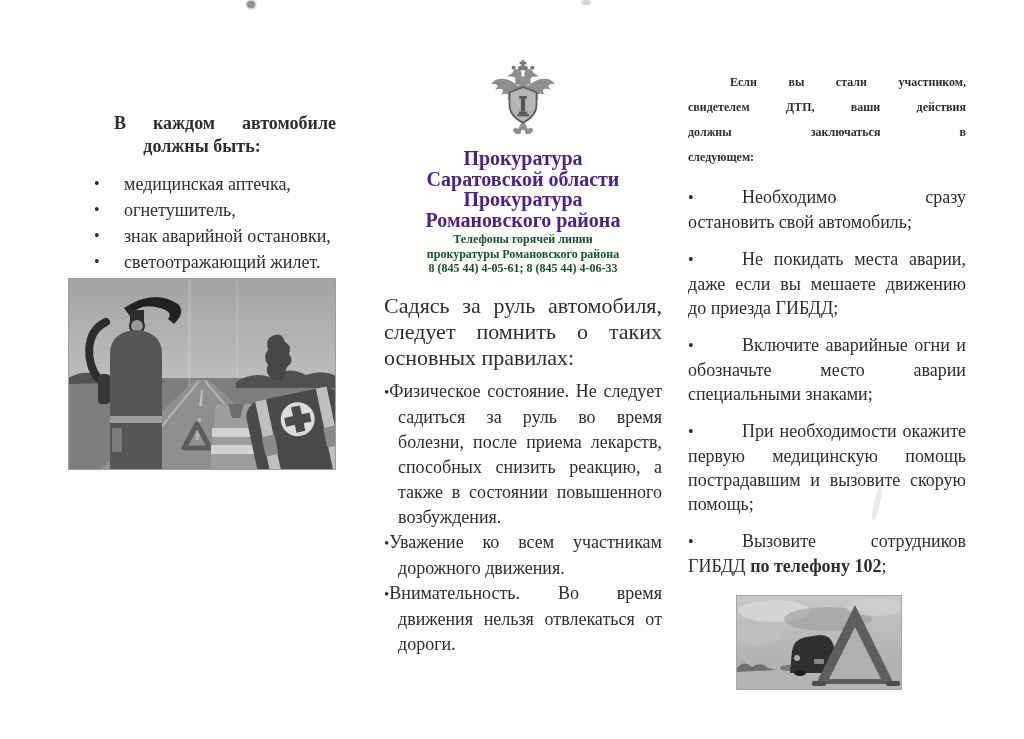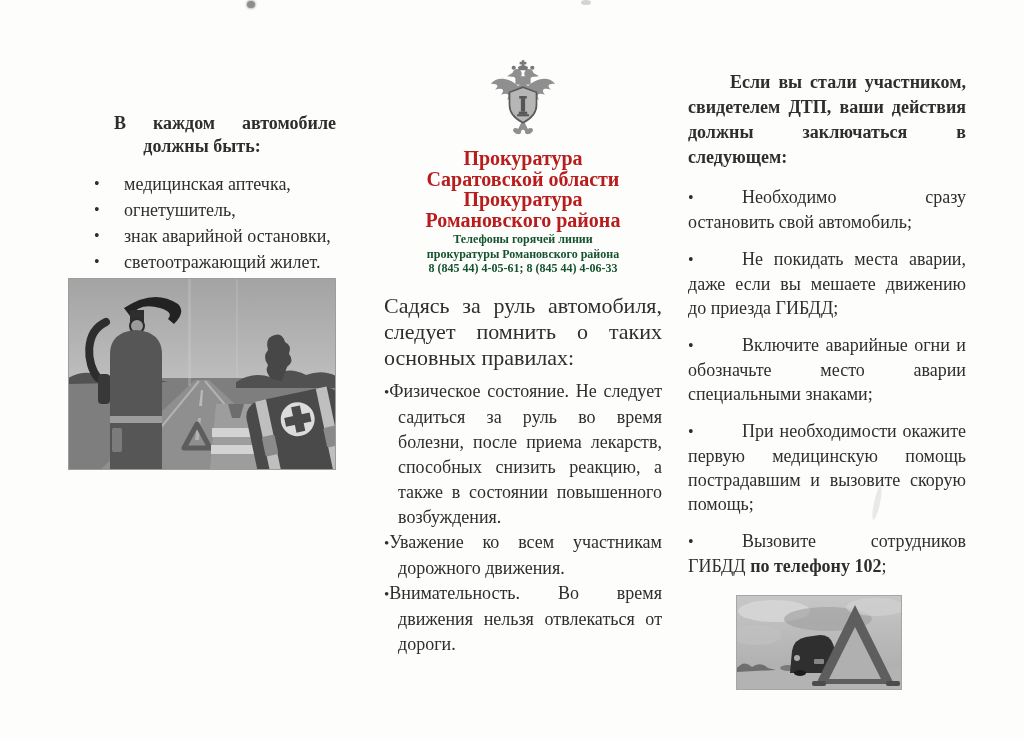--- a/index.html
+++ b/index.html
@@ -16,32 +16,32 @@
   .l-head{font-weight:bold;font-size:18px;line-height:23px;}
   .l-head .ln1{text-align:justify;text-align-last:justify;text-indent:46px;}
   .l-head .ln2{text-align:center;}
   .l-list{list-style:none;margin:15px 0 0 0;padding:0;}
   .l-list li{display:flex;font-size:18px;line-height:22px;margin-bottom:4px;padding-left:26px;}
   .l-list .b{width:30px;flex:0 0 30px;font-size:16px;}
   .photo{display:block;margin-top:5px;}
   
   #col-mid{left:384px;top:56px;width:278px;}
   .emblem-wrap{text-align:center;margin-bottom:3px;}
-  .org{font-weight:bold;font-size:20px;line-height:19.5px;text-align:center;color:#b91c1c;}
+  .org{font-weight:bold;font-size:20px;line-height:19.5px;text-align:center;color:#4c1d95;}
   .org div{margin-bottom:1px;}
   .hotline{font-weight:bold;font-size:12px;line-height:14.5px;text-align:center;margin-top:2px;color:#14532d;}
   .m-intro{font-weight:normal;font-size:22px;line-height:26px;margin-top:17px;}
   .m-intro .jl{text-align:justify;text-align-last:justify;}
   .m-rules{margin-top:8px;}
   .m-rules p{margin:0;font-size:18px;line-height:25px;text-align:justify;
              padding-left:14px;text-indent:-14px;}
   .m-rules .b{font-size:15px;}
   
   #col-right{left:688px;top:70px;width:278px;}
-  .r-head{font-weight:bold;font-size:18px;line-height:25px;}
+  .r-head{font-weight:bold;font-size:12px;line-height:25px;}
   .r-head .ln{text-align:justify;text-align-last:justify;}
   .r-head .ln.first{text-indent:42px;}
   .r-head .ln.last{text-align:left;text-align-last:left;}
   .action{margin:0 0 0 0;font-size:18px;line-height:24px;text-align:justify;}
   .action{margin-top:13px;}
   .action:first-of-type{margin-top:15px;}
   .action .b{display:inline-block;width:14px;text-indent:0;font-size:16px;}
   .action .tab{display:inline-block;width:40px;}
   .bold{font-weight:bold;}
   .r-photo{margin:17px 0 0 48px;display:block;}

